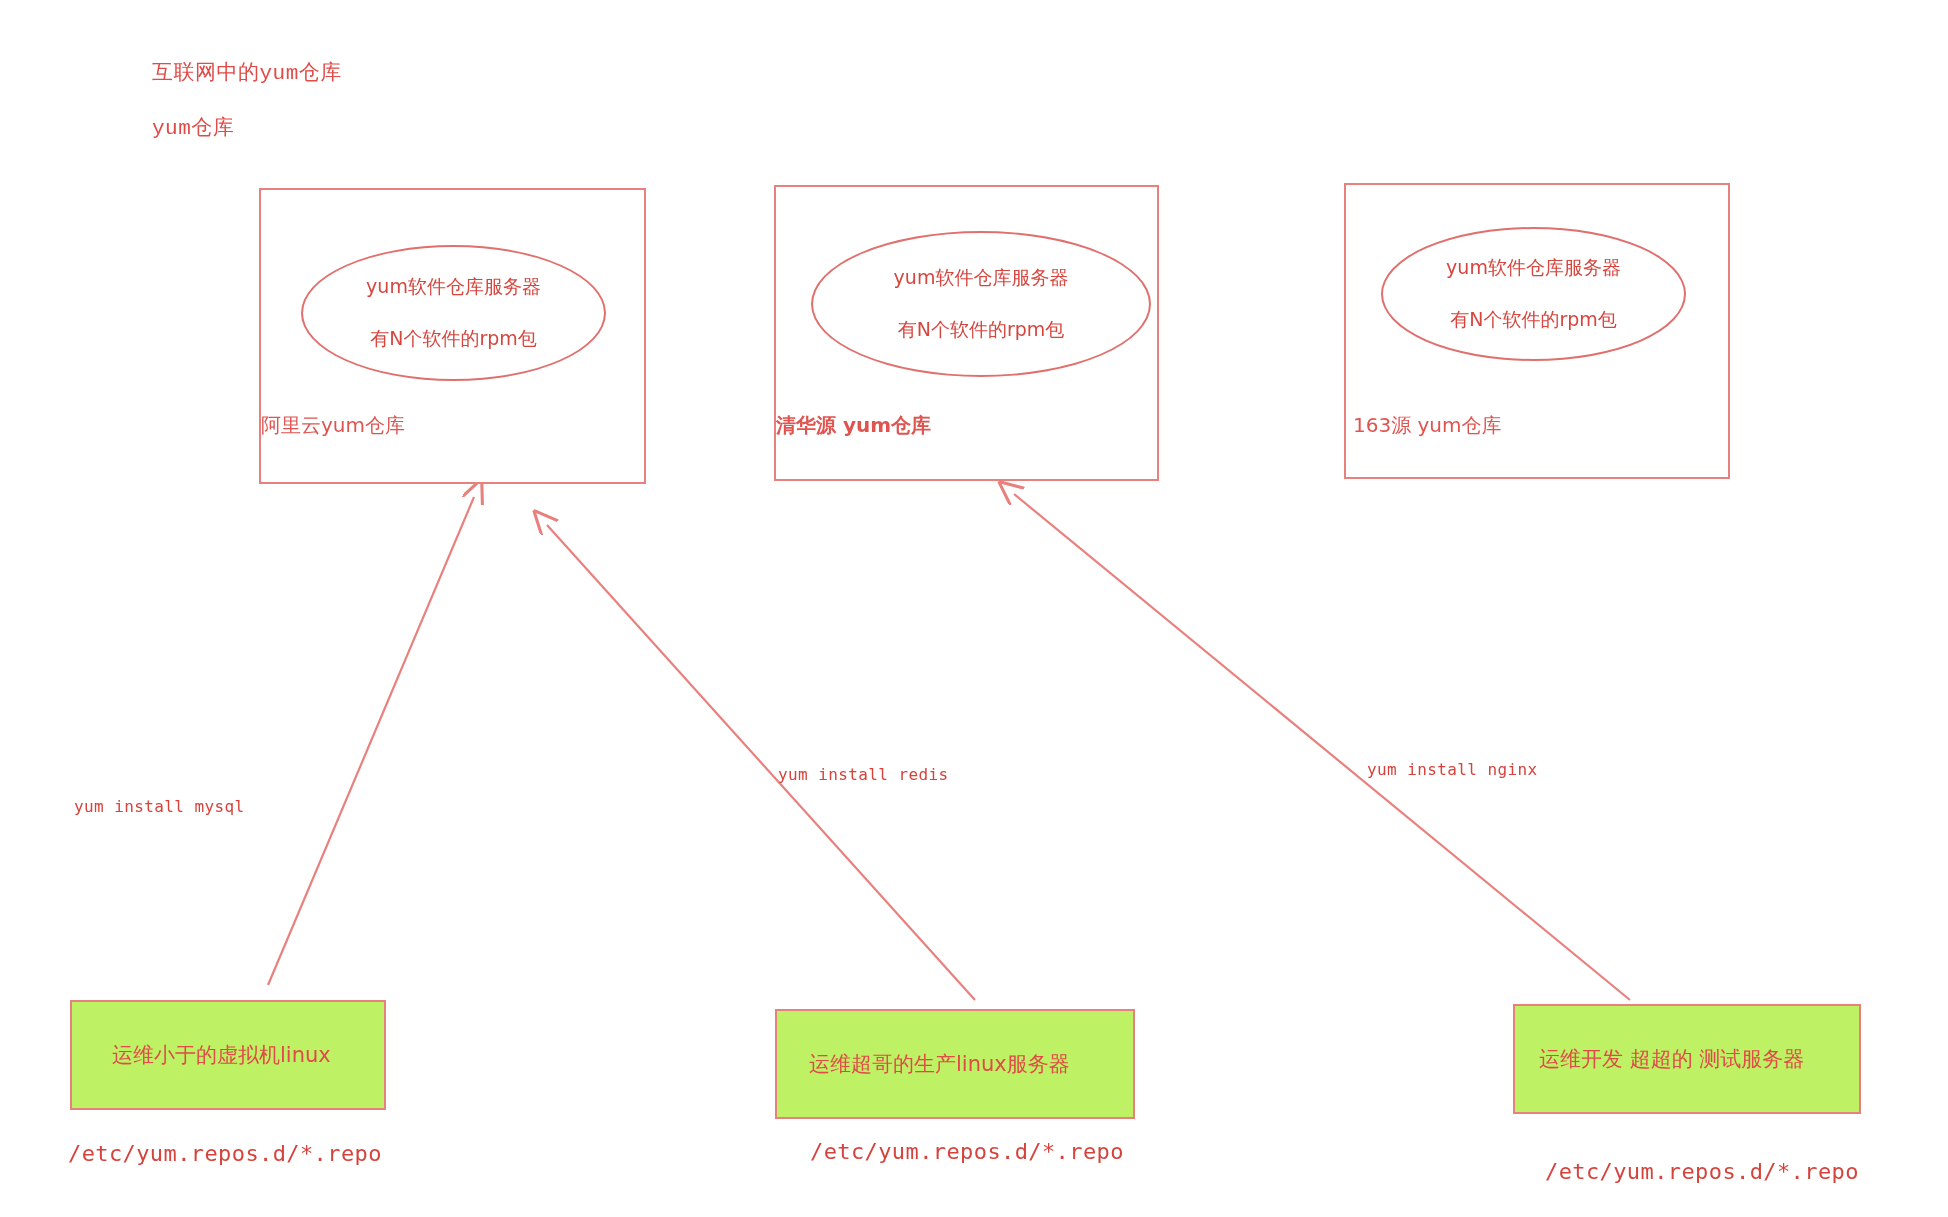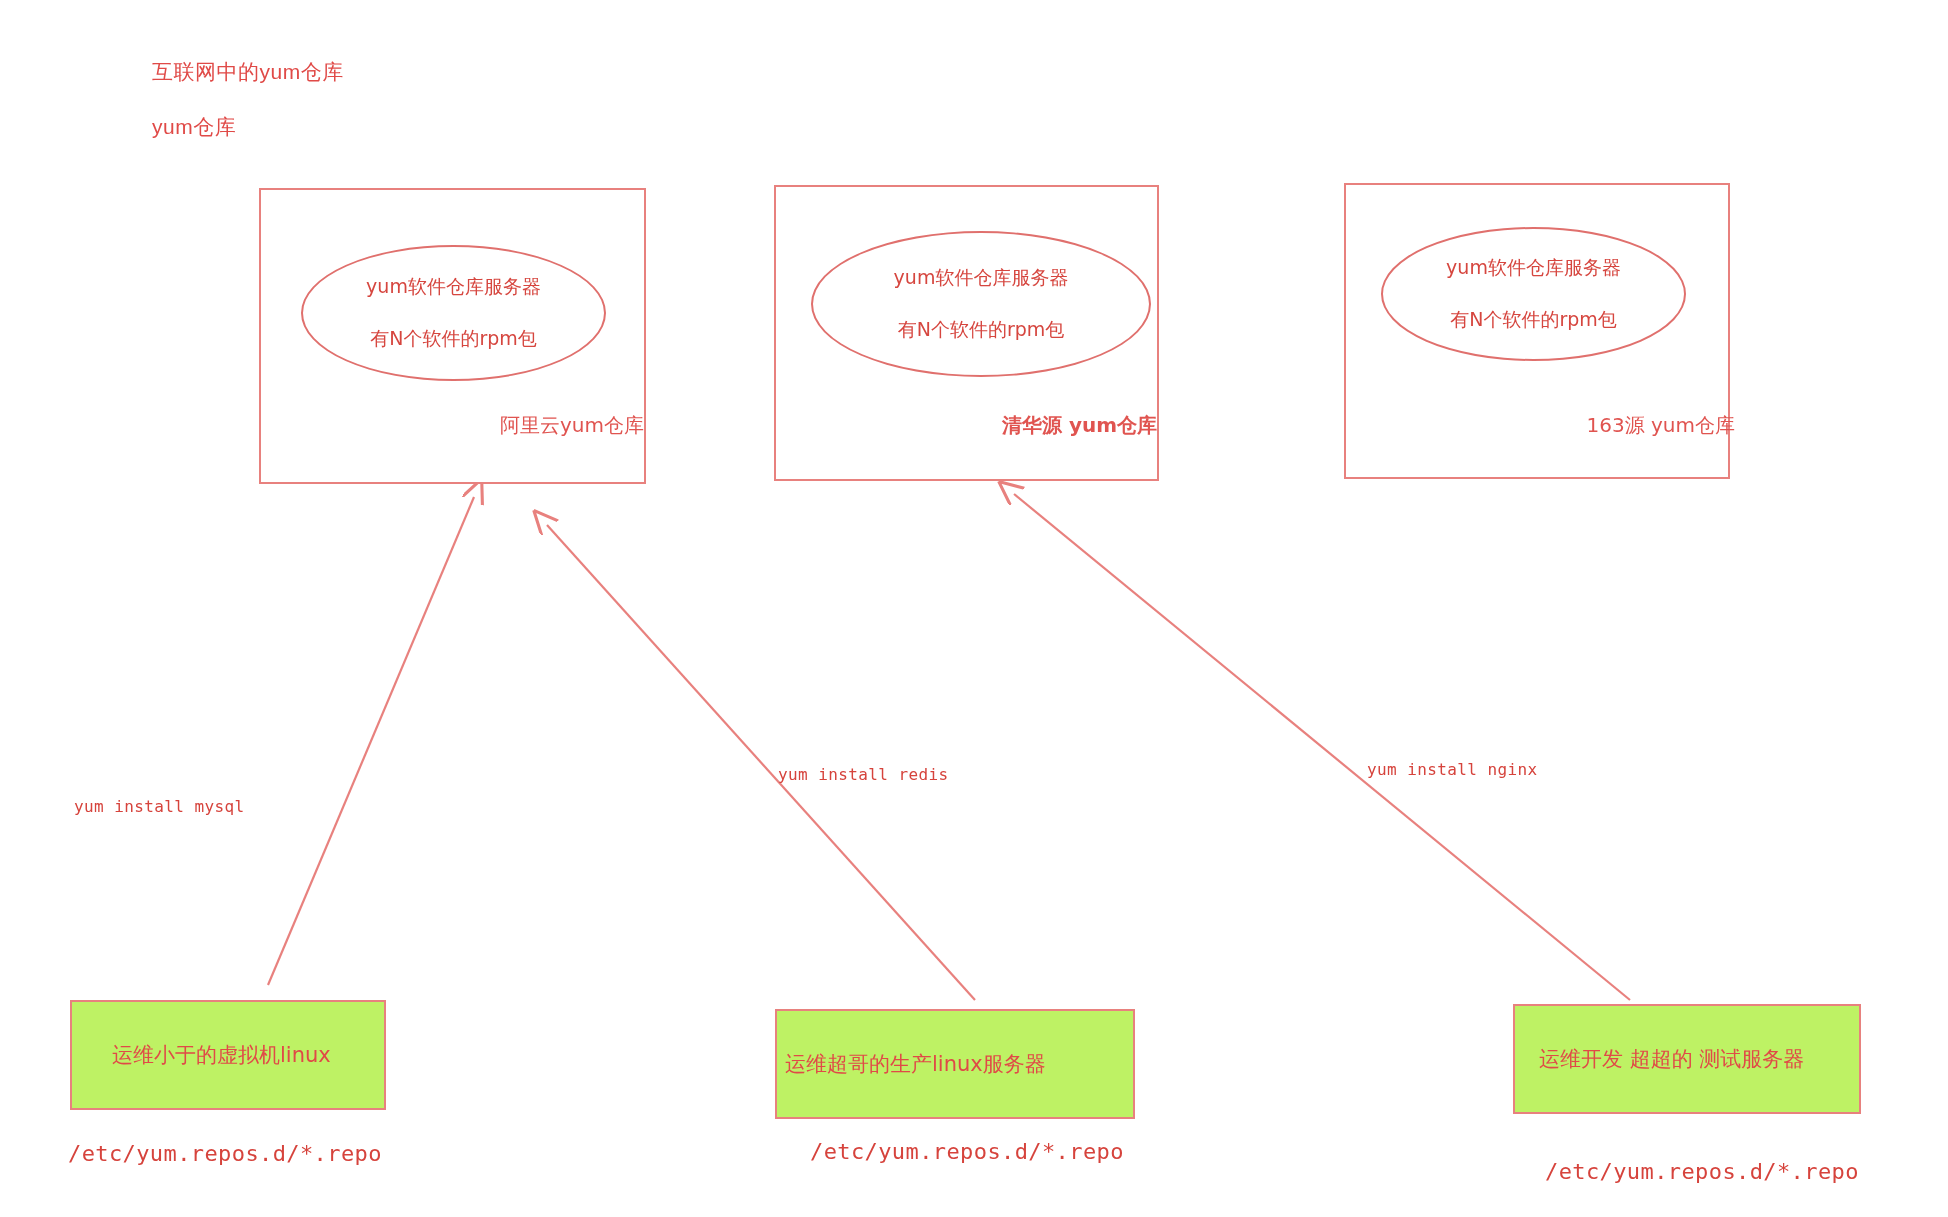--- a/index.html
+++ b/index.html
@@ -20,21 +20,21 @@
     top: 0;
     width: 1948px;
     height: 1217px;
   }
   .abs { position: absolute; }
 
   
   .note {
     color: #e04a47;
     font-size: 21px;
-    font-family: Liberation Sans, sans-serif;
+    font-family: Liberation Mono, monospace;
     white-space: nowrap;
     letter-spacing: 0.5px;
   }
   #note-line-1 { left: 152px; top: 58px; }
   #note-line-2 { left: 152px; top: 113px; }
 
   
   .repo-box {
     border: 2px solid #e8817e;
     background: #ffffff;
@@ -62,21 +62,21 @@
   .ellipse-line {
     color: #d6463f;
     font-size: 19px;
     font-family: "DejaVu Sans", sans-serif;
     white-space: nowrap;
   }
   .repo-caption {
     position: absolute;
     left: 0;
     width: 100%;
-    text-align: right;
+    text-align: left;
     color: #e05450;
     font-size: 20px;
     font-family: "DejaVu Sans", sans-serif;
     white-space: nowrap;
   }
   #repo-caption-0 { top: 222px; }
   #repo-caption-1 { top: 225px; font-weight: bold; }
   #repo-caption-2 { top: 227px; padding-left: 7px; }
 
   
@@ -91,21 +91,21 @@
   #client-box-1 { left: 775px;  top: 1009px; width: 360px; height: 110px; }
   #client-box-2 { left: 1513px; top: 1004px; width: 348px; height: 110px; }
 
   .client-label {
     color: #e04a47;
     font-size: 21px;
     font-family: "DejaVu Sans", sans-serif;
     white-space: nowrap;
   }
   #client-label-0 { padding-left: 40px; }
-  #client-label-1 { padding-left: 8px; }
+  #client-label-1 { padding-left: 32px; }
   #client-label-2 { padding-left: 24px; }
 
   .repo-path {
     color: #d6433c;
     font-size: 22px;
     font-family: "DejaVu Sans Mono", monospace;
     white-space: nowrap;
     letter-spacing: 0.4px;
   }
   #repo-path-0 { left: 68px;   top: 1141px; }

